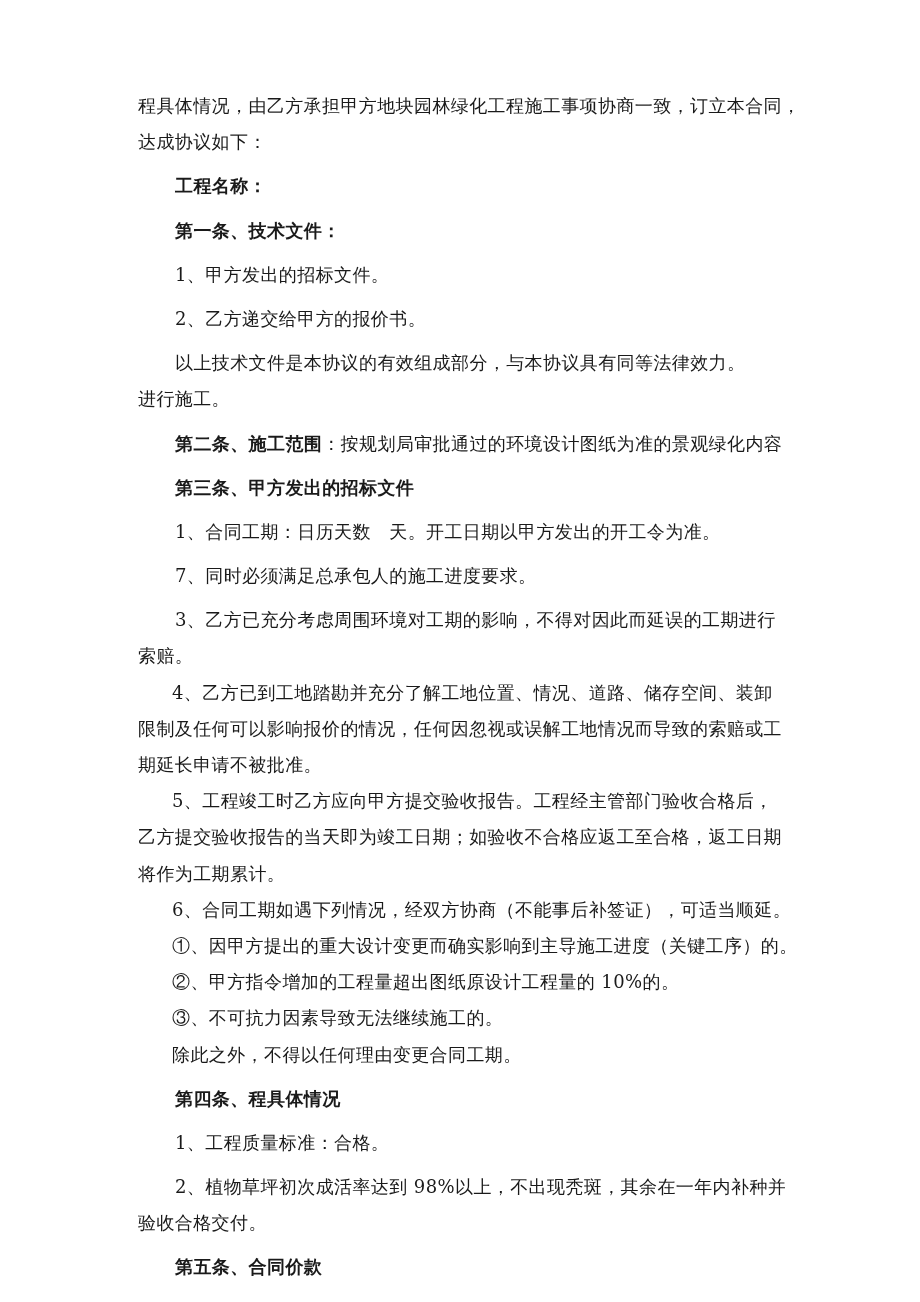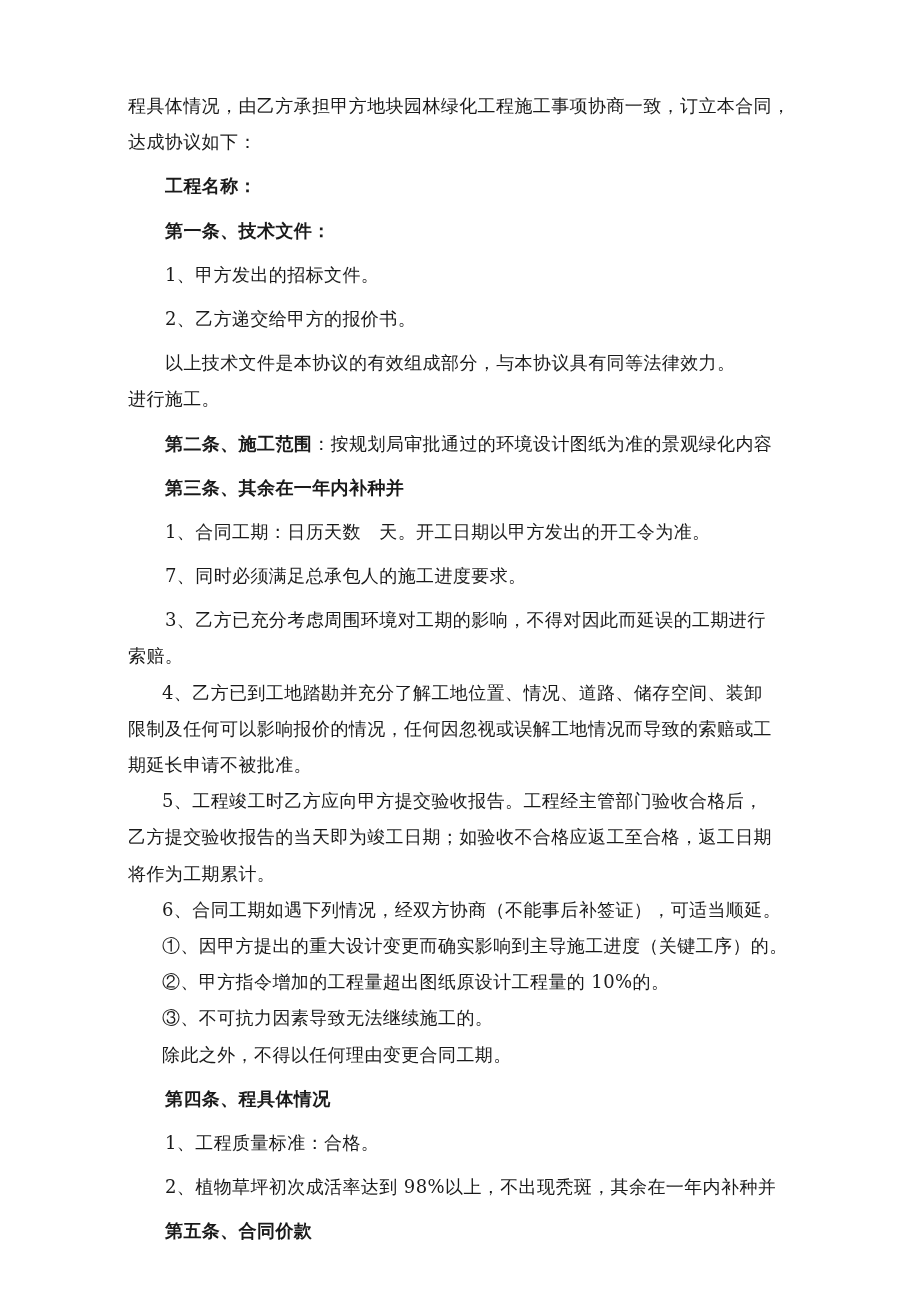--- a/index.html
+++ b/index.html
@@ -2,21 +2,21 @@
 <html><head>
 <meta charset="utf-8">
 <style>
   html, body { margin: 0; padding: 0; background: #ffffff; }
   body {
     width: 920px; height: 1302px; position: relative; overflow: hidden;
     font-family: "DejaVu Serif", "Liberation Serif", serif;
     color: #1a1a1a;
   }
   .page {
-    position: absolute; left: 128px; top: 88px; width: 650px;
+    position: absolute; left: 138px; top: 88px; width: 650px;
   }
   .line {
     font-size: 18px;
     line-height: 36.2px;
     height: 36.2px;
     white-space: nowrap;
     letter-spacing: 0.4px;
   }
   .indent { padding-left: 37px; margin-top: 8px; }
   .indent2 { padding-left: 34px; }
@@ -29,33 +29,34 @@
 <div class="page">
   <div class="line">程具体情况，由乙方承担甲方地块园林绿化工程施工事项协商一致，订立本合同，</div>
   <div class="line">达成协议如下：</div>
   <div class="line indent bold">工程名称：</div>
   <div class="line indent bold">第一条、技术文件：</div>
   <div class="line indent">1、甲方发出的招标文件。</div>
   <div class="line indent">2、乙方递交给甲方的报价书。</div>
   <div class="line indent">以上技术文件是本协议的有效组成部分，与本协议具有同等法律效力。</div>
   <div class="line">进行施工。</div>
   <div class="line indent"><span class="bold-inline">第二条、施工范围</span><span>：按规划局审批通过的环境设计图纸为准的景观绿化内容</span></div>
-  <div class="line indent bold">第三条、其余在一年内补种并</div>
+  <div class="line indent bold">第三条、甲方发出的招标文件</div>
   <div class="line indent">1、合同工期：日历天数　天。开工日期以甲方发出的开工令为准。</div>
   <div class="line indent">7、同时必须满足总承包人的施工进度要求。</div>
   <div class="line indent">3、乙方已充分考虑周围环境对工期的影响，不得对因此而延误的工期进行</div>
   <div class="line">索赔。</div>
   <div class="line indent2">4、乙方已到工地踏勘并充分了解工地位置、情况、道路、储存空间、装卸</div>
   <div class="line">限制及任何可以影响报价的情况，任何因忽视或误解工地情况而导致的索赔或工</div>
   <div class="line">期延长申请不被批准。</div>
   <div class="line indent2">5、工程竣工时乙方应向甲方提交验收报告。工程经主管部门验收合格后，</div>
   <div class="line">乙方提交验收报告的当天即为竣工日期；如验收不合格应返工至合格，返工日期</div>
   <div class="line">将作为工期累计。</div>
   <div class="line indent2">6、合同工期如遇下列情况，经双方协商（不能事后补签证），可适当顺延。</div>
   <div class="line indent2">①、因甲方提出的重大设计变更而确实影响到主导施工进度（关键工序）的。</div>
   <div class="line indent2">②、甲方指令增加的工程量超出图纸原设计工程量的 10%的。</div>
   <div class="line indent2">③、不可抗力因素导致无法继续施工的。</div>
   <div class="line indent2">除此之外，不得以任何理由变更合同工期。</div>
   <div class="line indent bold">第四条、程具体情况</div>
   <div class="line indent">1、工程质量标准：合格。</div>
   <div class="line indent">2、植物草坪初次成活率达到 98%以上，不出现秃斑，其余在一年内补种并</div>
+  <div class="line">验收合格交付。</div>
   <div class="line indent bold">第五条、合同价款</div>
 </div>
 
 </body></html>

